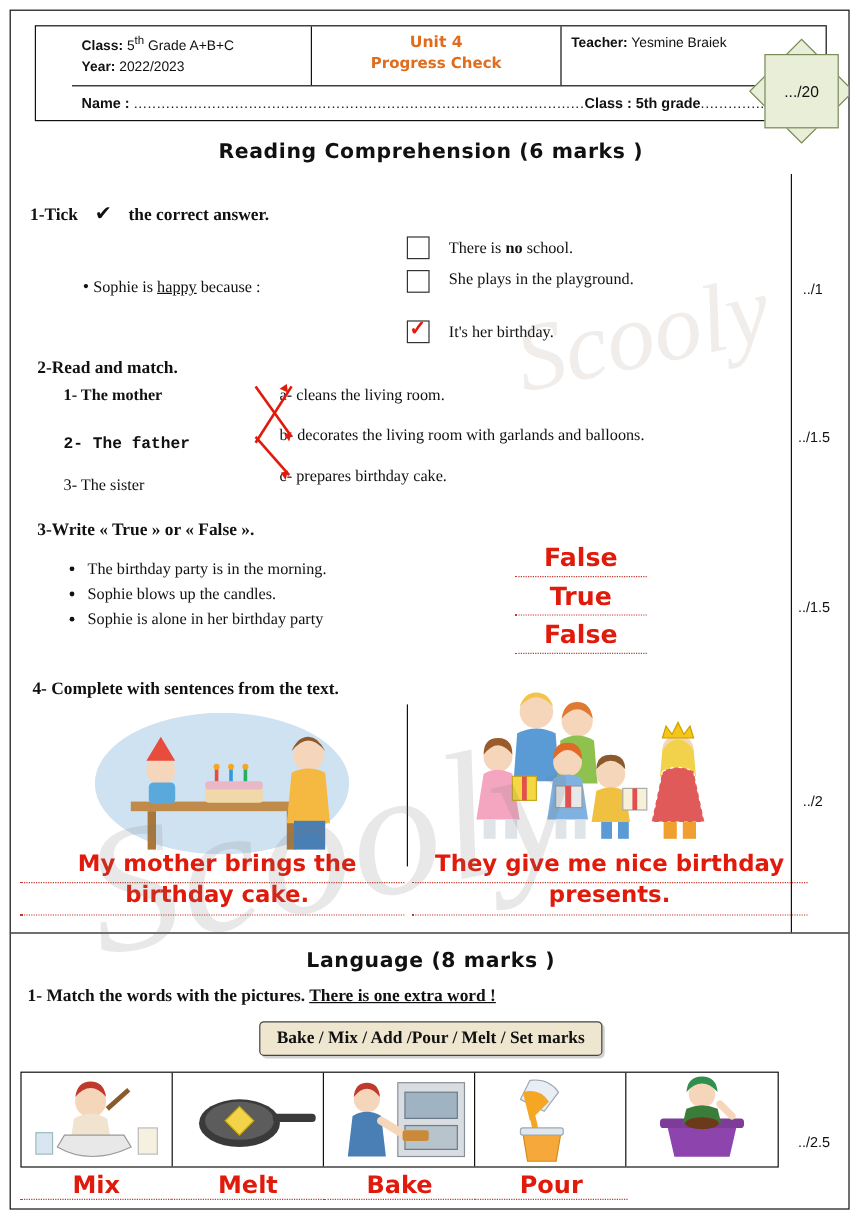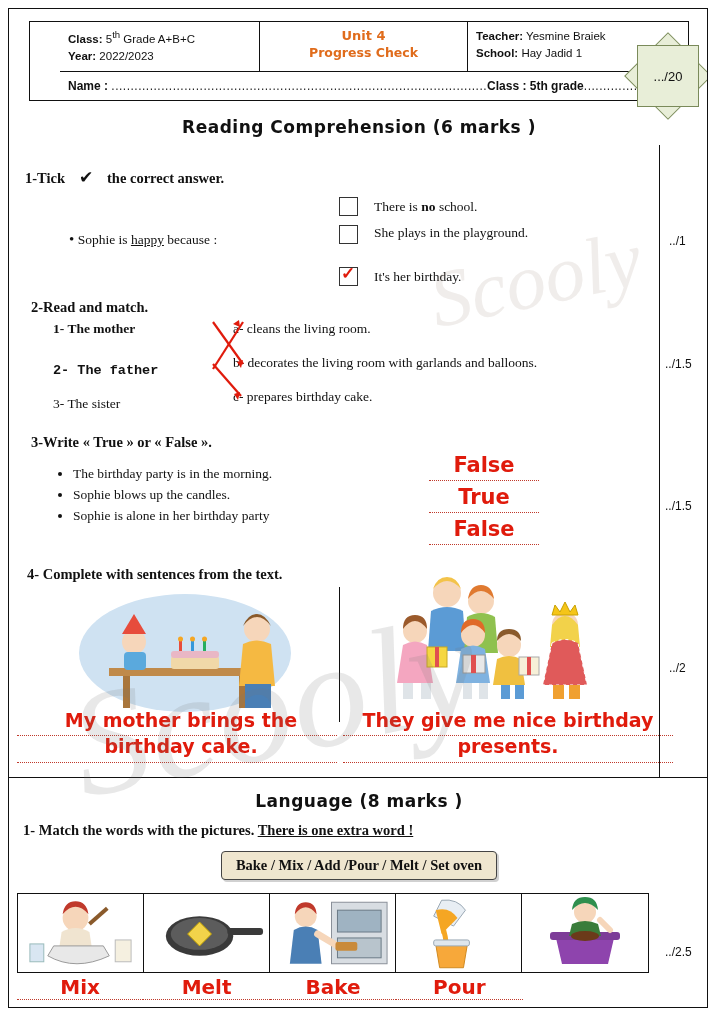--- a/index.html
+++ b/index.html
@@ -126,24 +126,20 @@
       </div>
       <div class="hdr-c2">
         <div class="unit">Unit 4</div>
         <div class="unit2">Progress Check</div>
       </div>
       <div class="hdr-c3">
         <div>
           <b>Teacher:</b>
           <span>Yesmine Braiek</span>
         </div>
-        <div>
-          <b>School:</b>
-          <span>Hay Jadid 1</span>
-        </div>
       </div>
     </div>
     <div class="hdr-row2">
       <b>Name :</b>
       <span class="dots">..................................................................................................</span><b>Class : 5th grade</b><span class="dots">................</span>
     </div>
   </div>
 
   <div class="star">
     <div class="shape"></div>
@@ -318,21 +314,21 @@
       <div class="redhand" style="position:absolute;left:0px;top:-2px;width:330px;text-align:center;font-size:19px;line-height:26px;">They give me nice birthday presents.</div>
     </div>
 
     <div class="sect-title" style="position:absolute;left:0;top:782px;width:700px;">Language  (8 marks )</div>
 
     <div class="q" style="position:absolute;left:14px;top:813px;">
       <span>1- Match the words with the pictures. </span><u>There is one extra word !</u>
     </div>
 
     <div style="position:absolute;left:0;top:842px;width:700px;text-align:center;">
-      <span class="wordbank">Bake / Mix / Add /Pour / Melt / Set oven</span>
+      <span class="wordbank">Bake / Mix / Add /Pour / Melt / Set marks</span>
     </div>
 
     <div style="position:absolute;left:8px;top:884px;width:632px;height:80px;border:1px solid #111;display:flex;box-sizing:border-box;">
       <div class="pic-cell" style="width:20%;">
         <svg width="100%" height="100%" viewBox="0 0 126 78">
           <circle cx="58" cy="24" r="13" fill="#f6d6ba"></circle>
           <path d="M45 20 q13 -15 26 0 q-2 -13 -13 -13 q-11 0 -13 13z" fill="#c0392b"></path>
           <path d="M44 38 q14 -8 28 0 l4 26 h-36z" fill="#f0e4d0"></path>
           <path d="M30 62 q28 16 62 0 l-6 -10 h-50z" fill="#e8e8e8" stroke="#999"></path>
           <path d="M72 30 l18 -16" stroke="#8a5a2b" stroke-width="4"></path>

